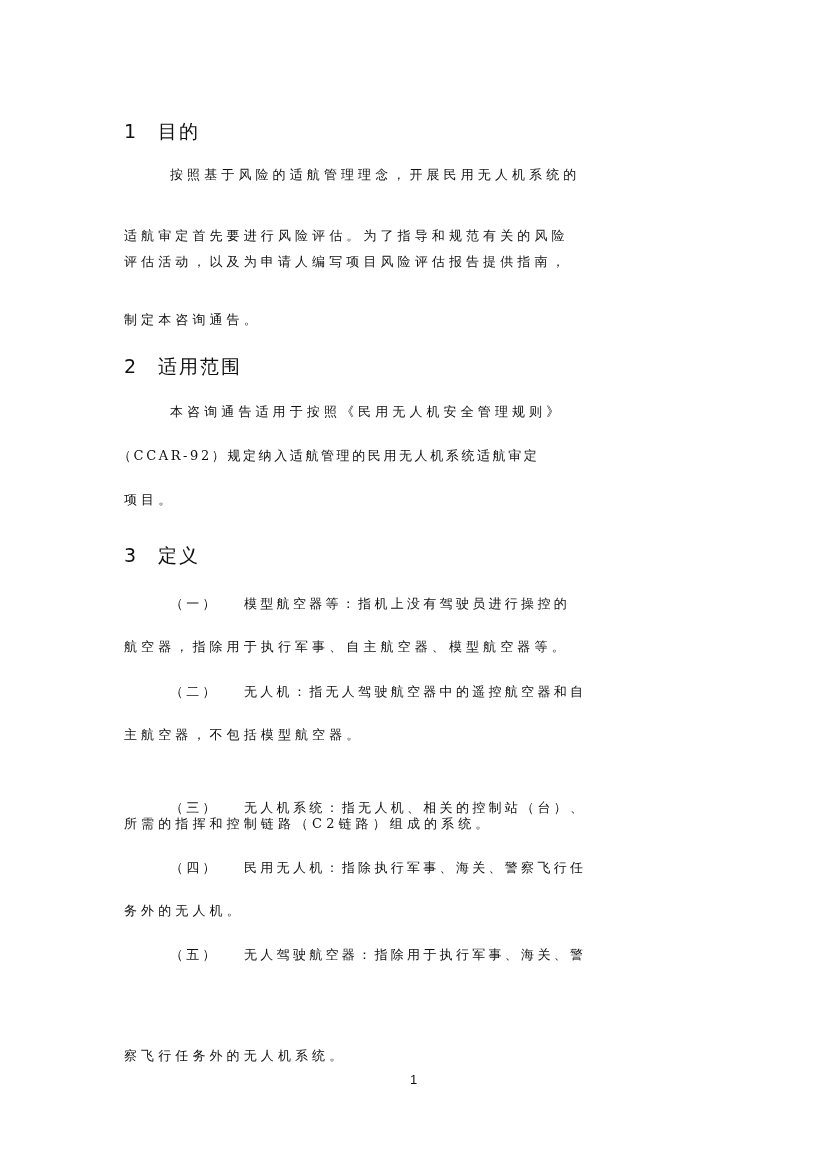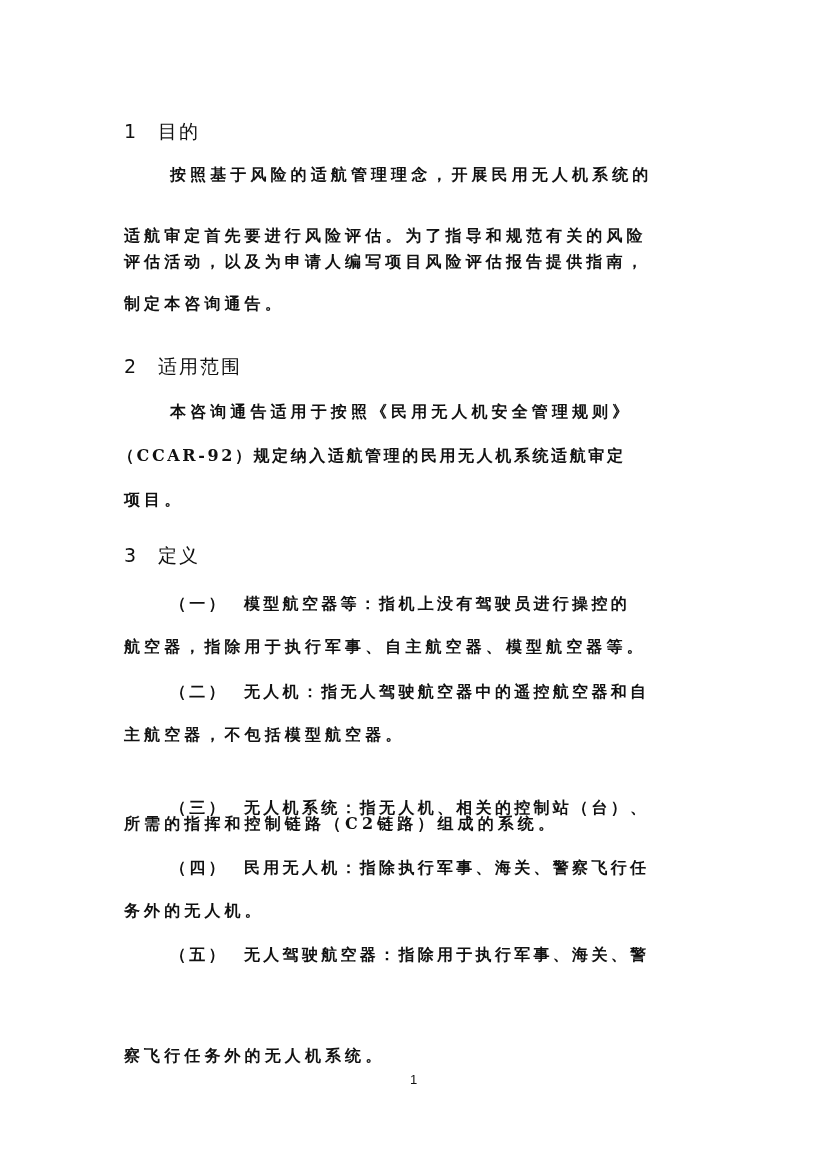--- a/index.html
+++ b/index.html
@@ -1,38 +1,38 @@
 <!DOCTYPE html>
 <html><head>
 <meta charset="utf-8">
 <style>
   html, body { margin: 0; padding: 0; background: #ffffff; }
   body { width: 827px; height: 1169px; position: relative; overflow: hidden;
          font-family: "DejaVu Serif", serif; color: #111; }
-  .line { position: absolute; left: 124px; white-space: nowrap; font-size: 16px;
-          letter-spacing: 4.1px; line-height: 24px; font-weight: bold; }
+  .line { position: absolute; left: 124px; white-space: nowrap; font-size: 13px;
+          letter-spacing: 4.1px; line-height: 24px; }
   .ind { left: 170px; }
   .h { font-family: "DejaVu Sans", sans-serif; font-weight: normal; font-size: 19px; letter-spacing: 2px; }
   .h .num { display: inline-block; width: 34px; }
   .pg { position: absolute; left: 0; width: 827px; text-align: center; top: 1072px;
         font-family: "Liberation Sans", sans-serif; font-size: 13px; }
   .tag { display: inline-block; width: 74px; }
 </style>
 </head>
 <body>
 
 <div>
 
   <div class="line h" style="top:119px">
     <span class="num">1</span><span>目的</span>
   </div>
   <div class="line ind" style="top:163px">按照基于风险的适航管理理念，开展民用无人机系统的</div>
   <div class="line" style="top:224px">适航审定首先要进行风险评估。为了指导和规范有关的风险</div>
   <div class="line" style="top:250px">评估活动，以及为申请人编写项目风险评估报告提供指南，</div>
-  <div class="line" style="top:292px">制定本咨询通告。</div>
+  <div class="line" style="top:308px">制定本咨询通告。</div>
 
   <div class="line h" style="top:354px">
     <span class="num">2</span><span>适用范围</span>
   </div>
   <div class="line ind" style="top:400px">本咨询通告适用于按照《民用无人机安全管理规则》</div>
   <div class="line" style="top:444px;letter-spacing:2.6px;left:118px">（CCAR-92）规定纳入适航管理的民用无人机系统适航审定</div>
   <div class="line" style="top:488px">项目。</div>
 
   <div class="line h" style="top:543px">
     <span class="num">3</span><span>定义</span>

